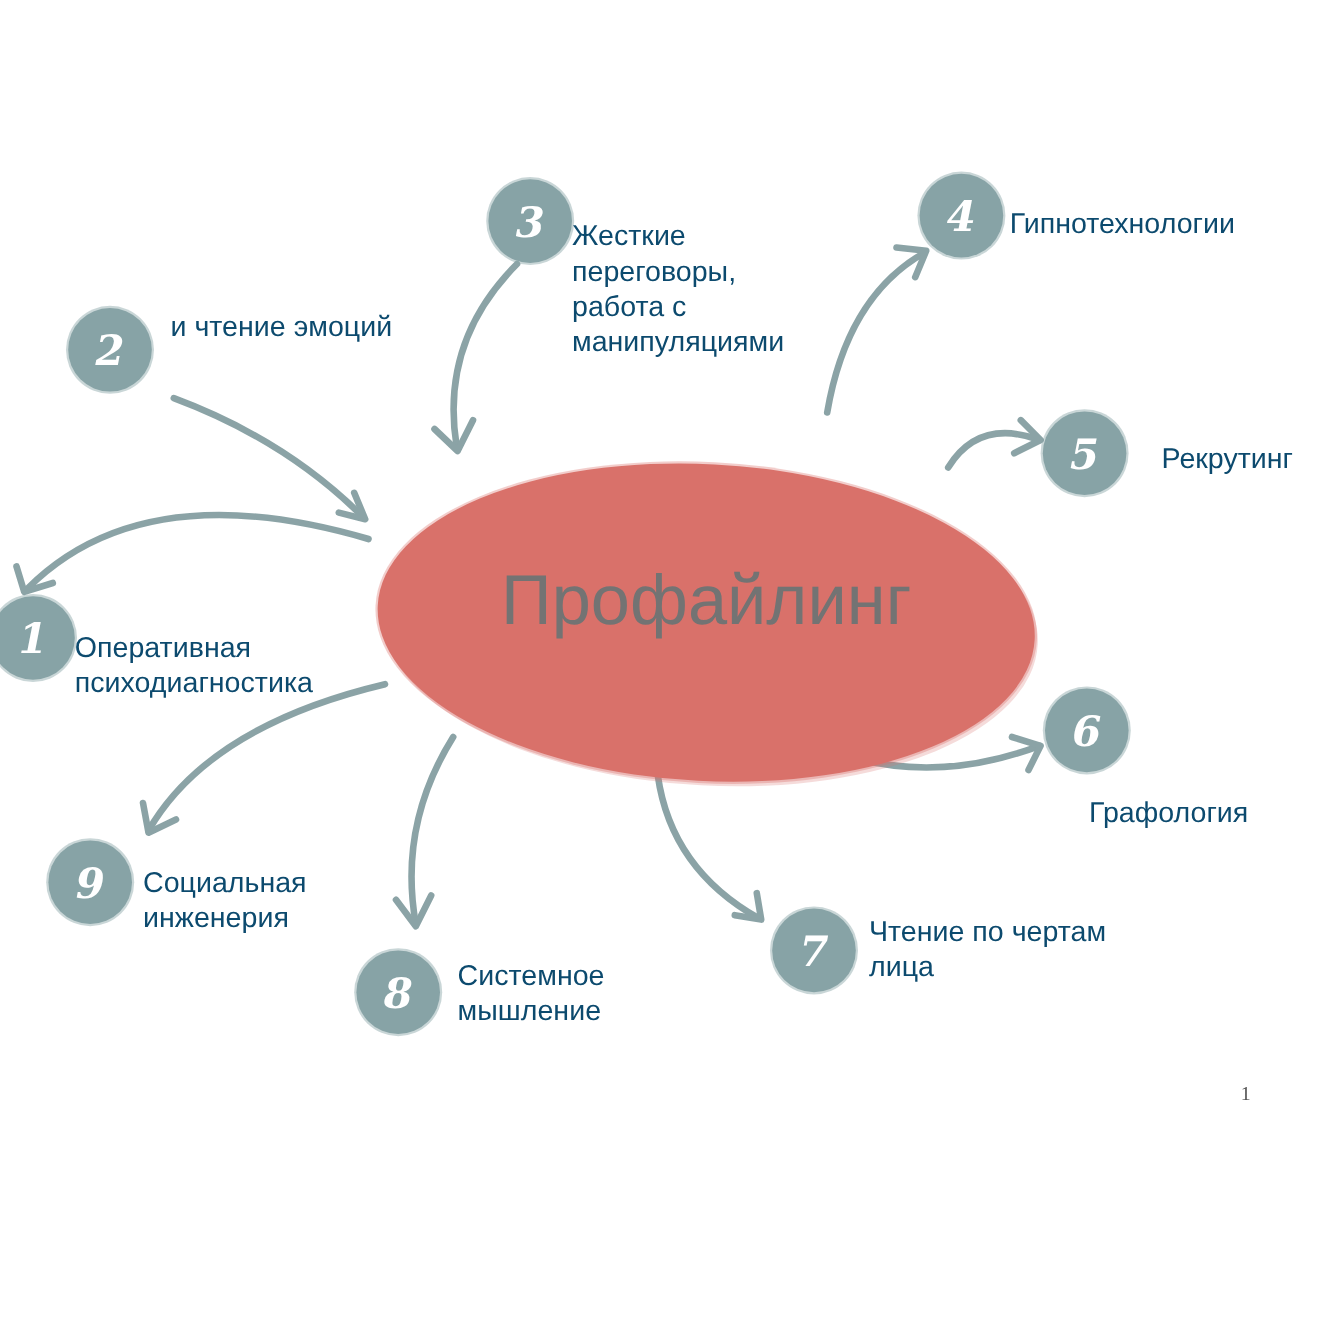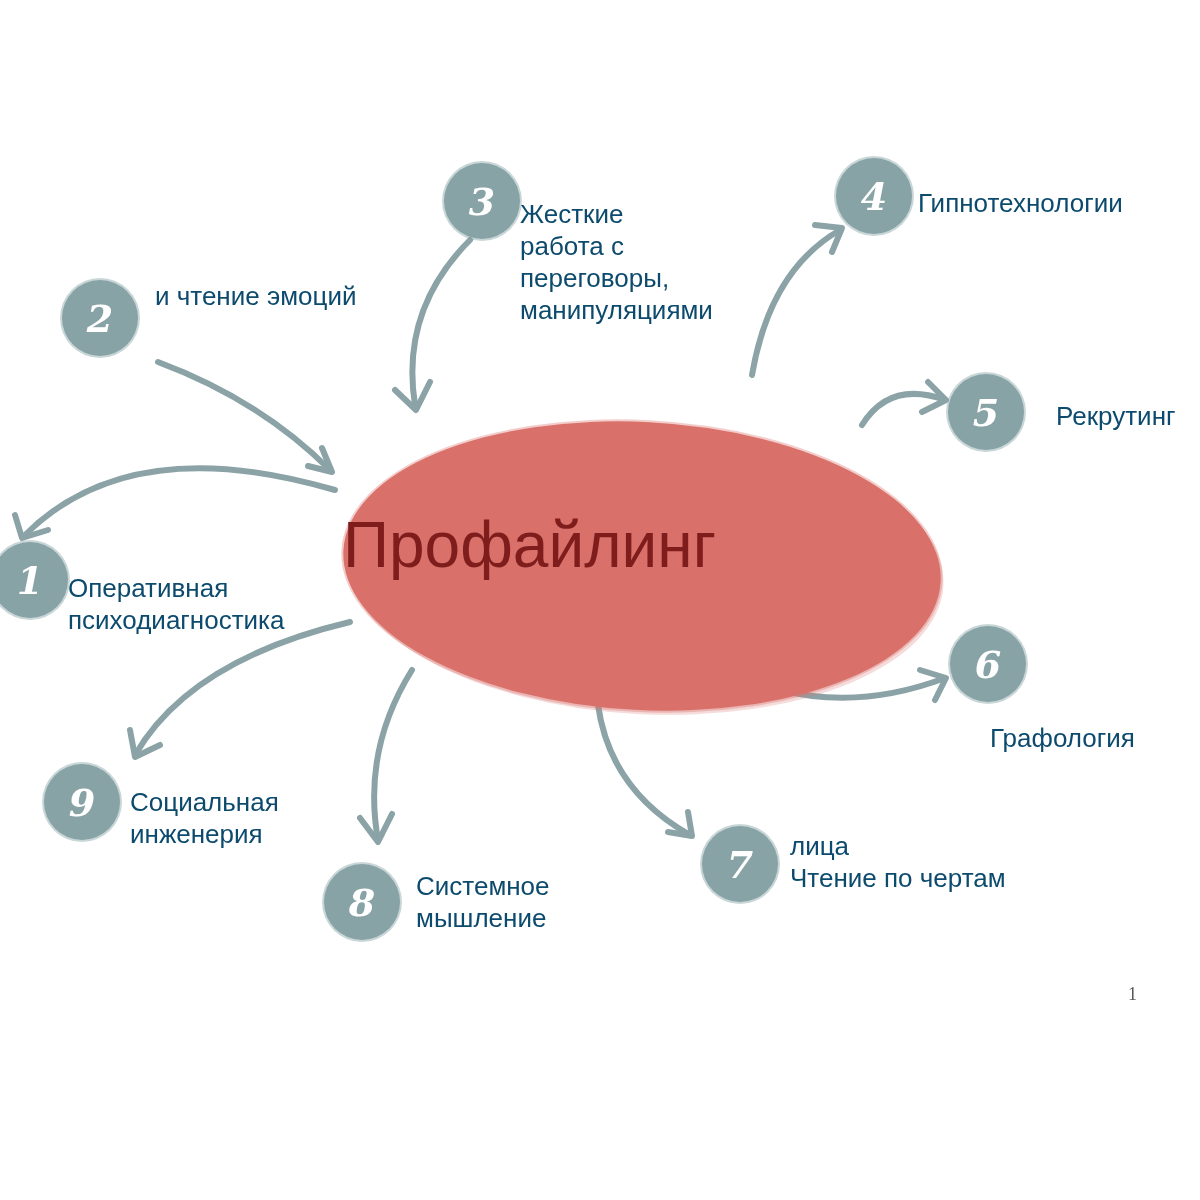--- a/index.html
+++ b/index.html
@@ -10,22 +10,22 @@
     }
     #arrows { position: absolute; left: 0; top: 0; width: 1200px; height: 1200px; }
     .center {
       position: absolute; left: 343px; top: 422px; width: 598px; height: 288px;
       border-radius: 50%;
       background: #D9716A;
       transform: rotate(3deg);
       box-shadow: 0 0 0 2px rgba(217,113,106,0.35), 3px 4px 0 0 rgba(217,113,106,0.25);
     }
     .center-title {
-      position: absolute; left: 343px; top: 505px; width: 598px; 
-      color: #7f1d1d; font-size: 64px; line-height: 80px; letter-spacing: 0px;
+      position: absolute; left: 343px; top: 505px; width: 598px; text-align: center;
+      color: #737373; font-size: 64px; line-height: 80px; letter-spacing: 0px;
     }
     .node {
       position: absolute; width: 76px; height: 76px; border-radius: 50%;
       background: #87A3A6;
       box-shadow: 0 0 0 2px rgba(135,163,166,0.45);
       display: flex; align-items: center; justify-content: center;
       color: #ffffff; font-size: 38px; font-weight: bold;
       font-family: "DejaVu Serif", serif; font-style: italic;
     }
     .label {
@@ -89,22 +89,22 @@
   </div>
 <div class="label" style="left:155px; top:280px;">
   <span>и чтение эмоций</span>
 </div>
 
 <div class="node" style="left:444px; top:163px;">
     <span>3</span>
   </div>
 <div class="label" style="left:520px; top:198px;">
   <span>Жесткие</span>
+  <span>переговоры,</span>
   <span>работа с</span>
-  <span>переговоры,</span>
   <span>манипуляциями</span>
 </div>
 
 <div class="node" style="left:836px; top:158px;">
     <span>4</span>
   </div>
 <div class="label" style="left:918px; top:187px;">
   <span>Гипнотехнологии</span>
 </div>
 
@@ -119,22 +119,22 @@
     <span>6</span>
   </div>
 <div class="label" style="left:990px; top:693px;margin-top:29px;">
   <span>Графология</span>
 </div>
 
 <div class="node" style="left:702px; top:826px;">
     <span>7</span>
   </div>
 <div class="label" style="left:790px; top:830px;">
+  <span>Чтение по чертам</span>
   <span>лица</span>
-  <span>Чтение по чертам</span>
 </div>
 
 <div class="node" style="left:324px; top:864px;">
     <span>8</span>
   </div>
 <div class="label" style="left:416px; top:870px;">
   <span>Системное</span>
   <span>мышление</span>
 </div>
 

